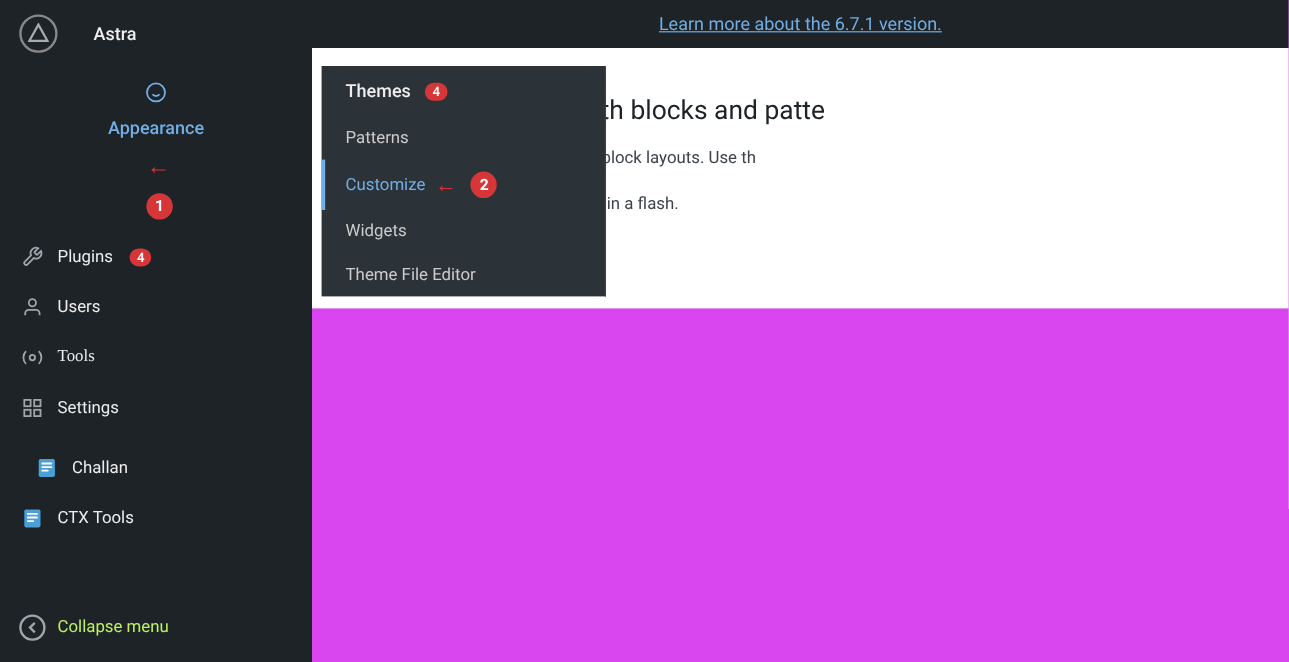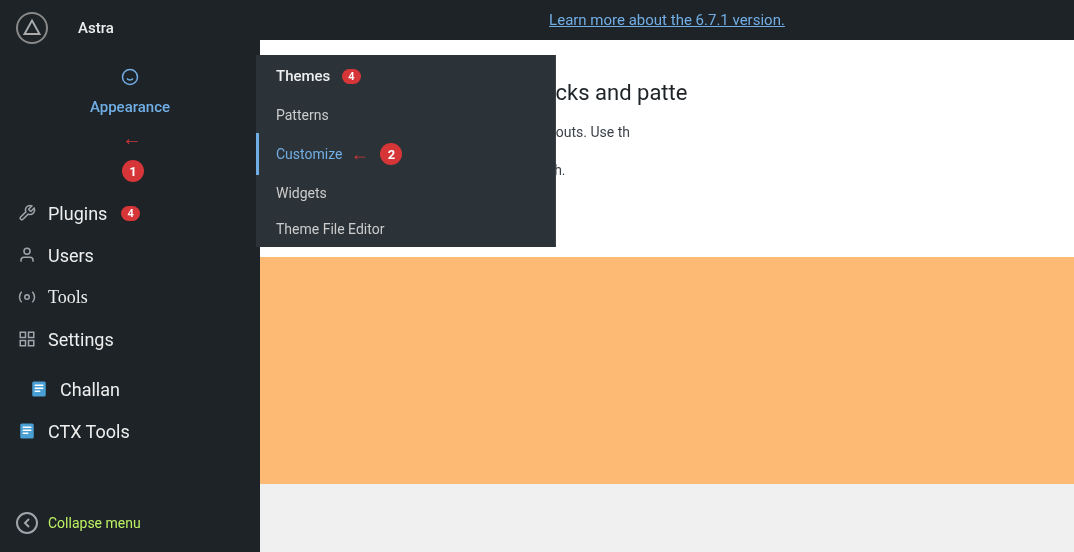--- a/index.html
+++ b/index.html
@@ -77,21 +77,21 @@
       justify-content: center;
       font-size: 16px;
       color: #a0a5aa;
     }
 
     .sidebar-item.active .item-icon {
       color: #72aee6;
     }
 
     .sidebar-item .item-label {
-      font-size: 18px;
+      font-size: 14px;
     }
 
     .badge {
       background: #d63638;
       color: #fff;
       border-radius: 10px;
       padding: 1px 6px;
       font-size: 11px;
       font-weight: 600;
       min-width: 18px;
@@ -110,23 +110,23 @@
       gap: 10px;
       cursor: pointer;
       color: #eee;
       font-size: 14px;
       margin-bottom: 8px;
     }
 
     
     .submenu {
       position: absolute;
-      left: 256px;
+      left: 268px;
       top: 55px;
-      width: 300px;
+      width: 237px;
       background: #2c3338;
       z-index: 200;
       border-right: 1px solid #3c434a;
     }
 
     .submenu-item {
       display: flex;
       align-items: center;
       padding: 10px 20px;
       cursor: pointer;
@@ -156,22 +156,22 @@
       padding: 12px 20px;
       color: #eee;
       font-size: 14px;
       font-weight: 500;
       cursor: pointer;
     }
 
     
     .main-content {
       flex: 1;
-      background: #fdba74;
-      height: 484px;
+      background: #d946ef;
+      height: 552px;
       overflow: hidden;
       position: relative;
     }
 
     .main-header {
       background: #1d2327;
       height: 40px;
       display: flex;
       align-items: center;
       justify-content: center;

